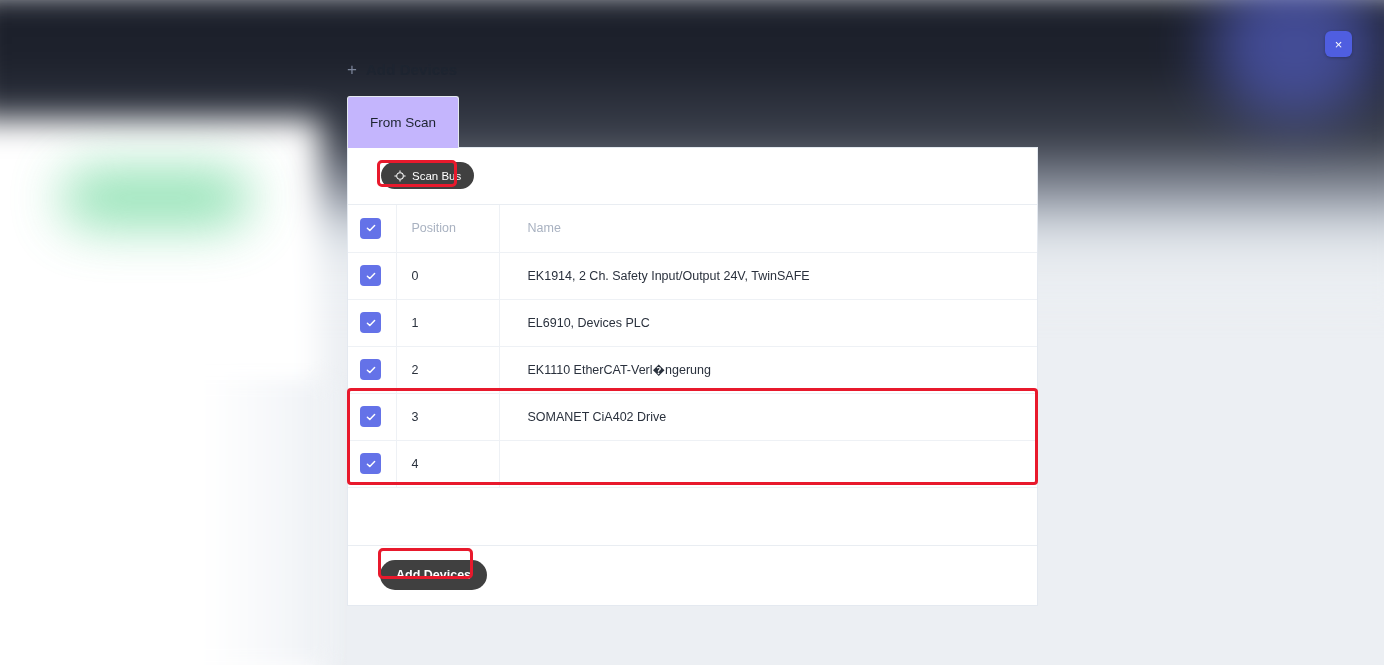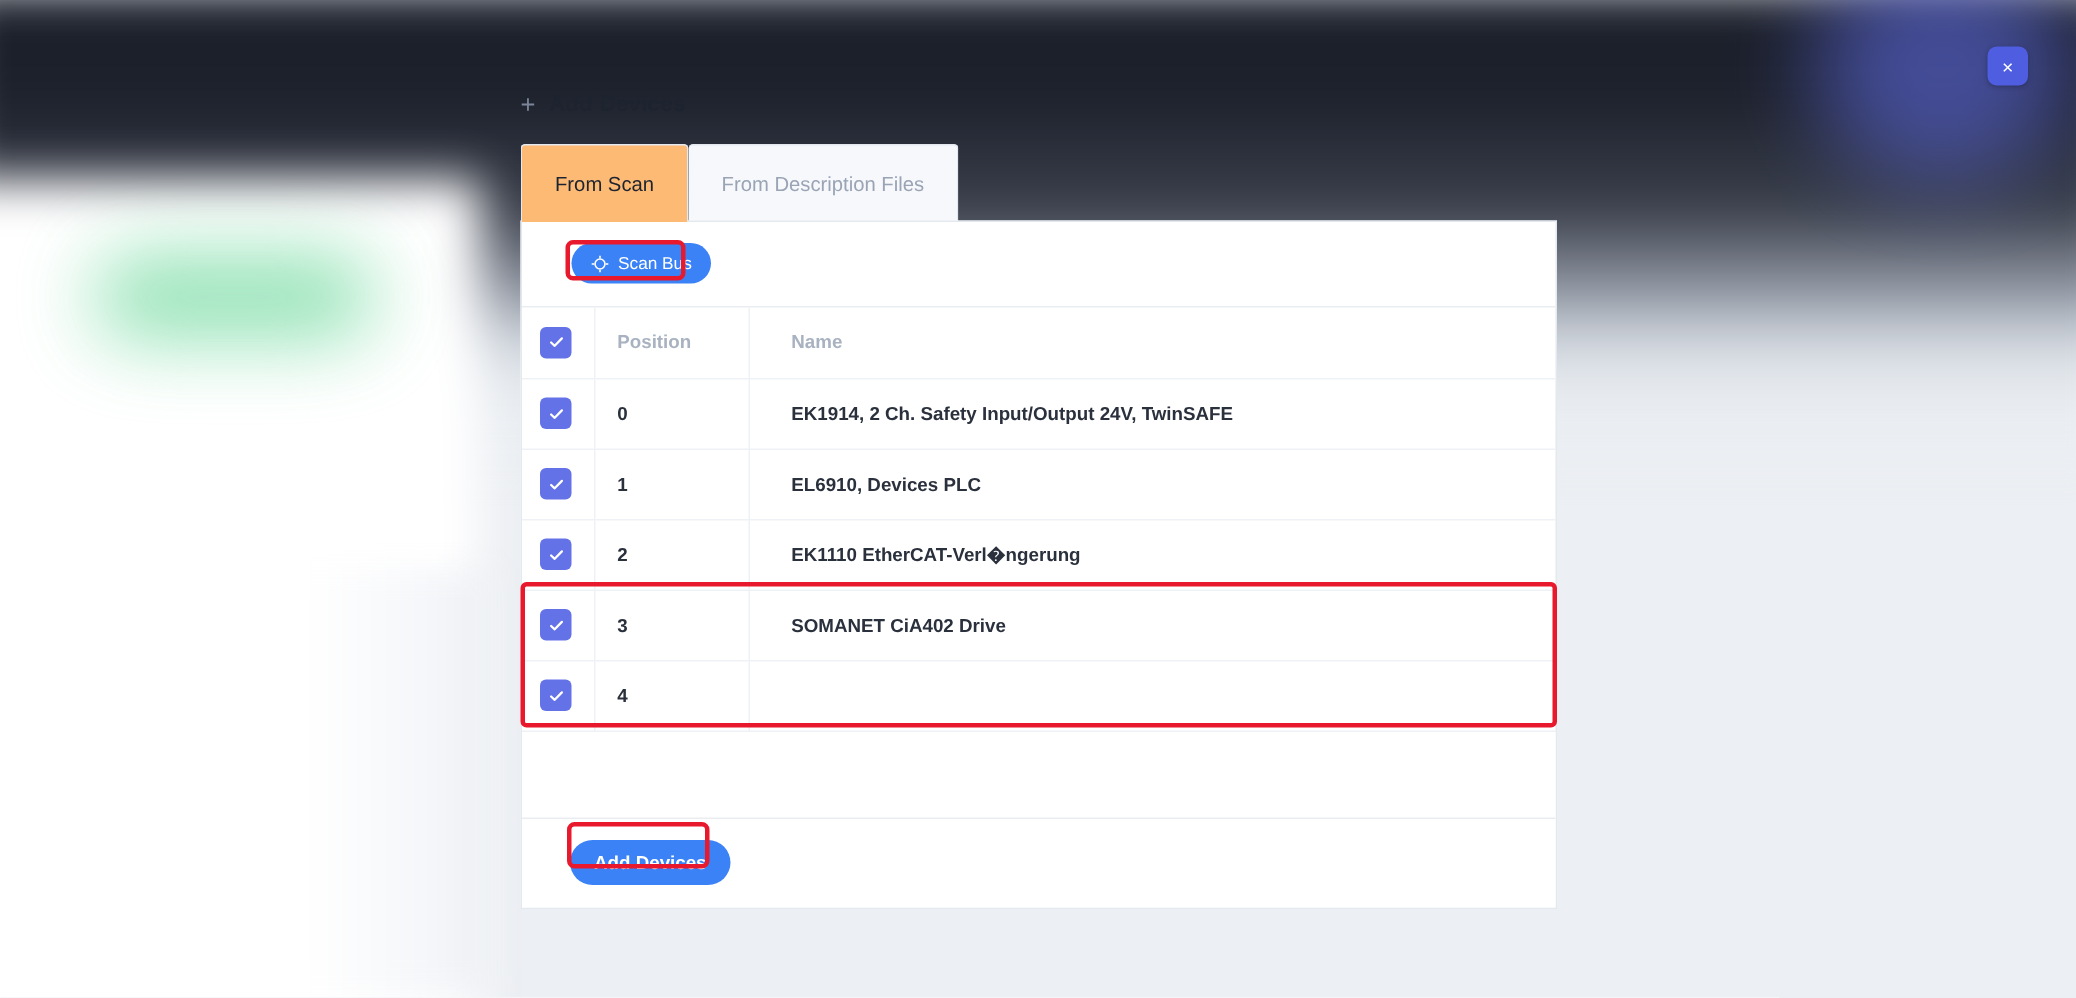--- a/index.html
+++ b/index.html
@@ -127,21 +127,21 @@
     border: 1px solid #e4e9f0;
     border-bottom: none;
     border-left: none;
     border-top-left-radius: 3px;
     border-top-right-radius: 3px;
     cursor: pointer;
     white-space: nowrap;
   }
   .tab:first-child { border-left: 1px solid #e4e9f0; }
   .tab.active {
-    background: #fdba74;
+    background: #c4b5fd;
     color: #1d2430;
     border-color: #e4e9f0;
     position: relative;
     z-index: 2;
     margin-top: 40px;
   }
 
   
   .modal-body {
     background: #ffffff;
@@ -168,21 +168,21 @@
     border-bottom: 1px solid #e9edf2;
   }
   .btn-green {
     display: inline-flex;
     align-items: center;
     gap: 6px;
     height: 27px;
     padding: 0 13px;
     border: none;
     border-radius: 14px;
-    background: #3b82f6;
+    background: #404040;
     color: #ffffff;
     font-size: 11.5px;
     font-family: "Liberation Sans", sans-serif;
     cursor: pointer;
     white-space: nowrap;
   }
   .btn-green.strong { font-weight: bold; font-size: 12.5px; height: 30px; padding: 0 16px; border-radius: 15px; }
   .scan-icon { display: inline-flex; width: 12px; height: 12px; }
 
   
@@ -194,21 +194,21 @@
   table.device-table col.c-check { width: 48px; }
   table.device-table col.c-pos   { width: 103px; }
   table.device-table col.c-name  { width: auto; }
 
   .device-table th, .device-table td {
     border-bottom: 1px solid #eef1f5;
     border-right: 1px solid #eef1f5;
     height: 47px;
     padding: 0 0 0 14px;
     text-align: left;
-    font-weight: bold;
+    font-weight: normal;
     vertical-align: middle;
   }
   .device-table th:last-child, .device-table td:last-child { border-right: none; }
   .device-table th {
     color: #a9b2c1;
     font-size: 12.5px;
   }
   .device-table td {
     color: #2a313d;
     font-size: 12.5px;
@@ -275,21 +275,20 @@
 
   <div class="modal">
 
     <div class="modal-title">
       <span class="plus-icon">+</span>
       <span class="title-text">Add Devices</span>
     </div>
 
     <div class="tab-strip">
       <div class="tab active">From Scan</div>
-      <div class="tab">From Description Files</div>
     </div>
 
     <div class="modal-body">
 
       <div class="toolbar">
         <button class="btn-green">
           <span class="scan-icon">
             <svg width="12" height="12" viewBox="0 0 16 16" fill="none" stroke="#ffffff" stroke-width="1.4">
               <circle cx="8" cy="8" r="4.4"></circle>
               <line x1="8" y1="0.6" x2="8" y2="3"></line>

